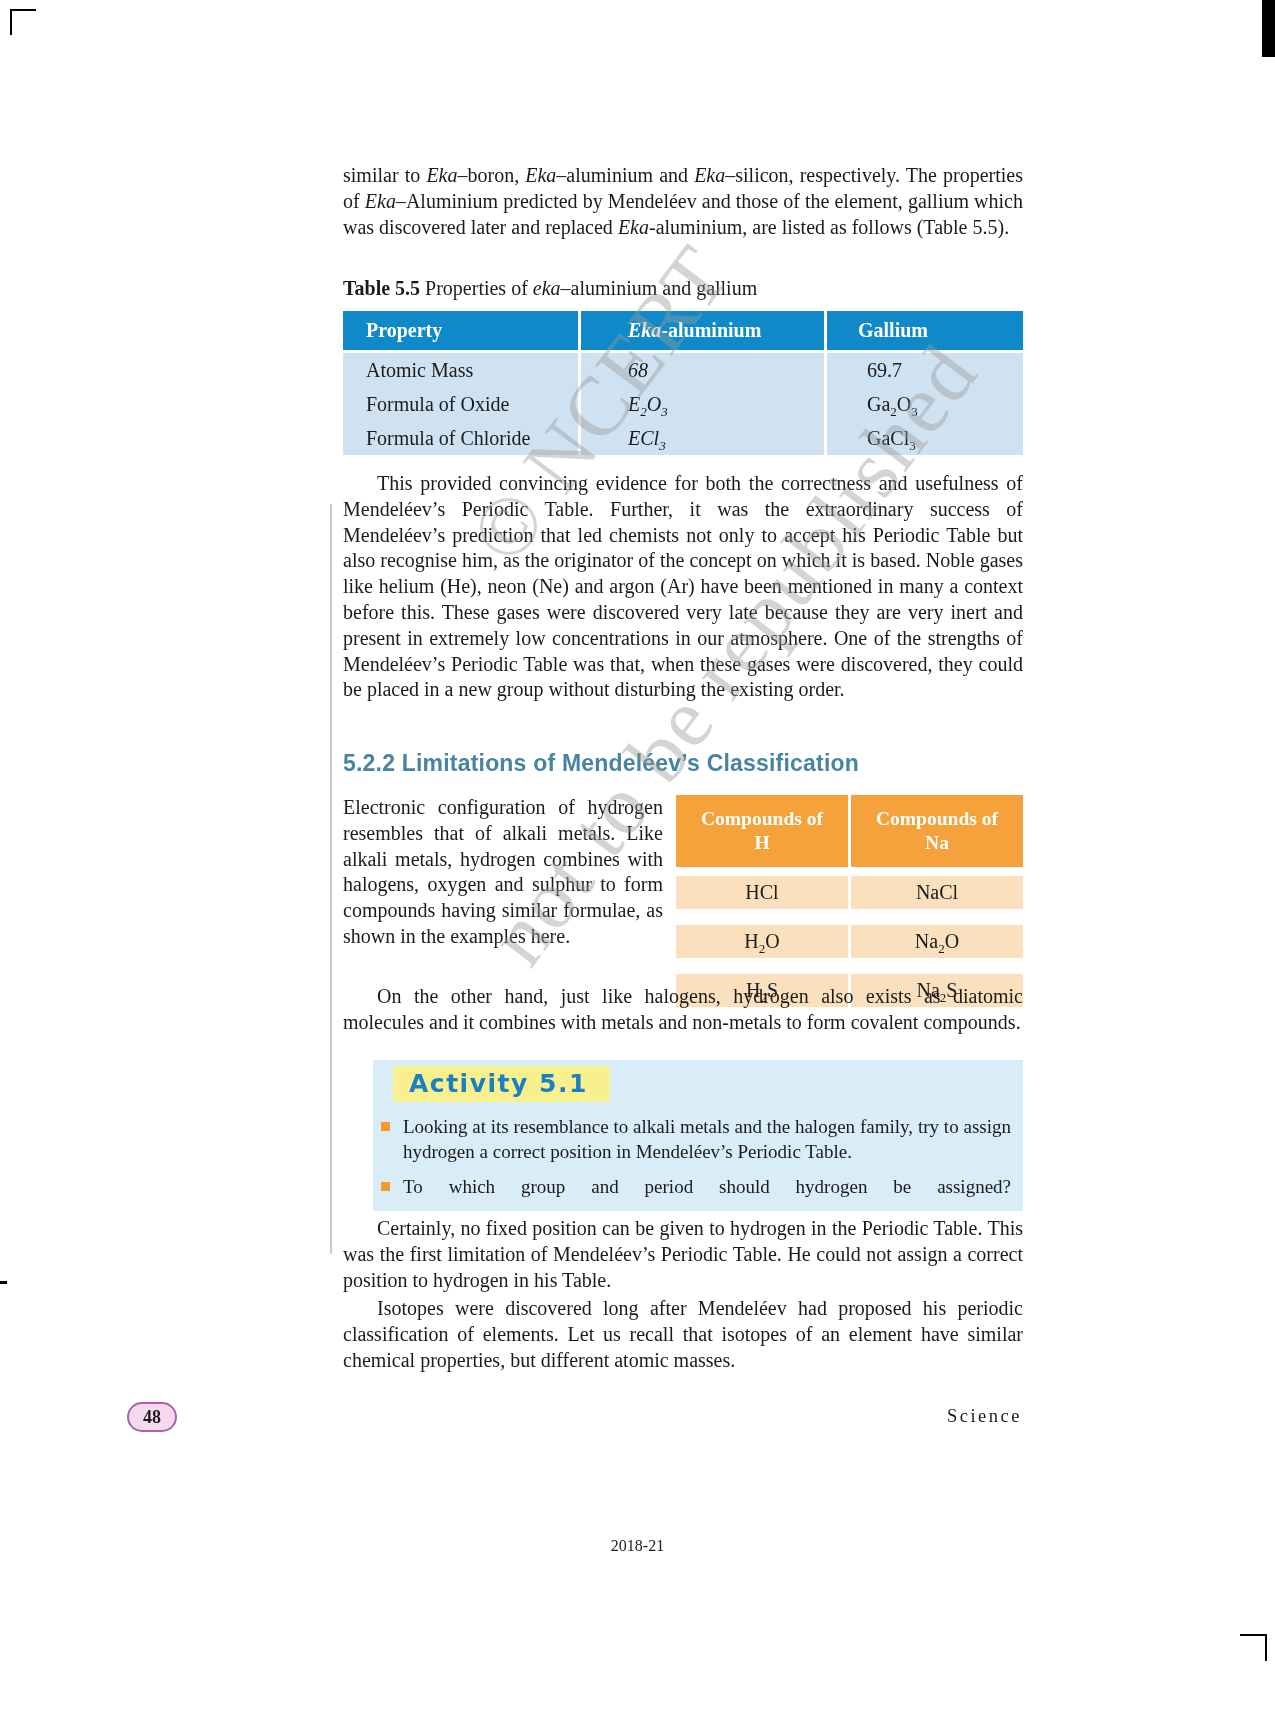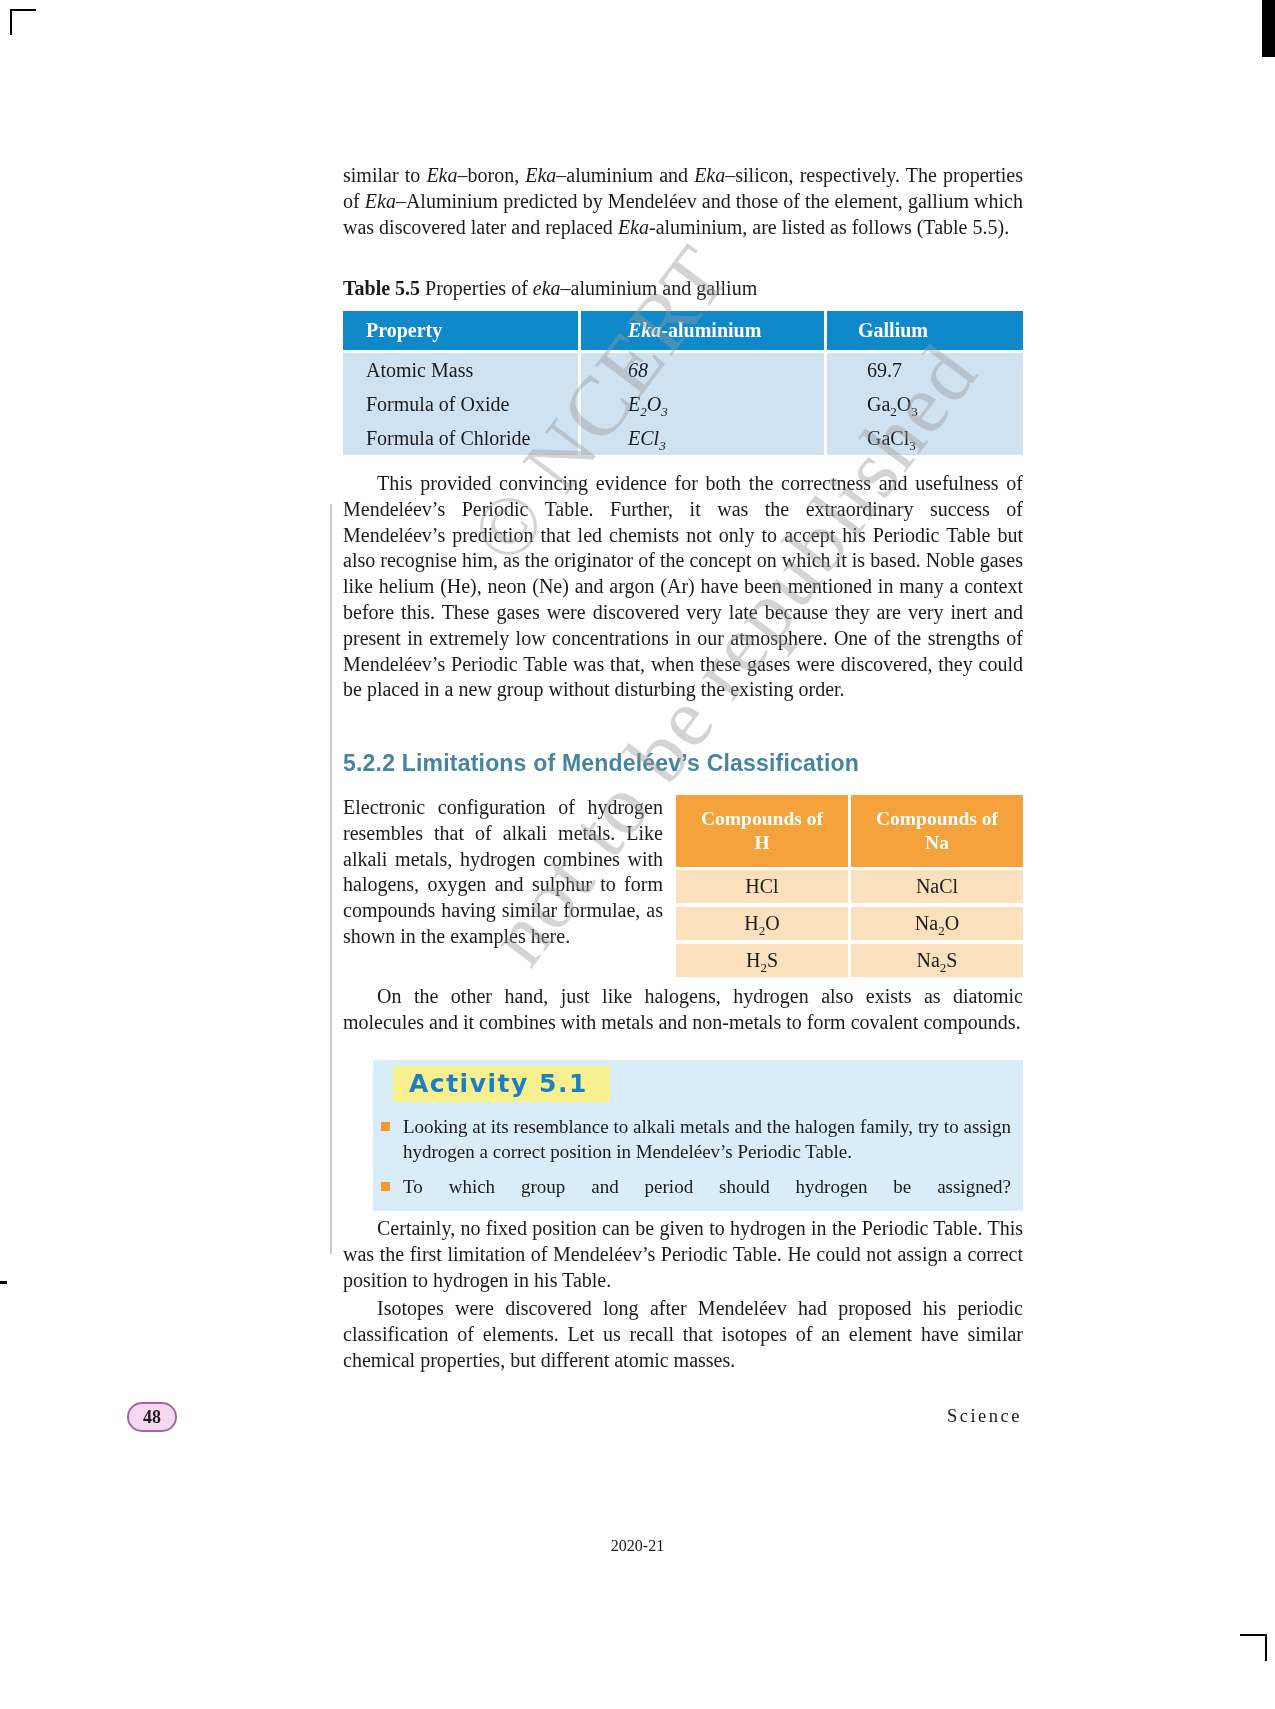--- a/index.html
+++ b/index.html
@@ -72,21 +72,21 @@
   .h522{position:absolute; left:343px; top:750px; width:680px;
     font-family:"Liberation Sans", sans-serif; font-weight:bold; font-size:23px;
     color:var(--section-heading); letter-spacing:0.2px;}
   .cols{position:absolute; left:343px; top:795px; width:680px;
     display:flex; justify-content:space-between;}
   .col-text{width:320px;}
   .compounds{width:347px;}
   .cmp-head,.cmp-body{display:grid; grid-template-columns:1fr 1fr; column-gap:3px;}
   .cmp-hc{background:var(--compounds-header-orange); color:#fff; font-weight:bold;
     font-size:19.5px; text-align:center; padding:12px 18px; line-height:24px;}
-  .cmp-body{margin-top:3px; row-gap:4px;}
+  .cmp-body{margin-top:9px; row-gap:16px;}
   .cmp-cell{background:var(--compounds-body-peach); text-align:center; font-size:20px; line-height:33px;}
 
   .other{position:absolute; left:343px; top:984px; width:680px;}
 
   
   .activity{position:absolute; left:373px; top:1060px; width:650px;
     background:var(--activity-bg); padding:6px 12px 12px 6px;}
   .activity-title{display:inline-block; margin-left:14px;
     background:var(--activity-title-bg-yellow); color:var(--activity-title-blue);
     font-family:"DejaVu Sans", sans-serif; font-weight:bold; font-size:25px;
@@ -190,15 +190,15 @@
 
   <p class="body indent isotopes">Isotopes were discovered long after Mendeléev had proposed his periodic classification of elements. Let us recall that isotopes of an element have similar chemical properties, but different atomic masses.</p>
 
   <div class="footer">
     <div class="page-badge">
       <span>48</span>
     </div>
     <div class="footer-right">Science</div>
   </div>
 
-  <div class="year">2020-21</div>
+  <div class="year">2018-21</div>
 
 </div>
 
 </body></html>

